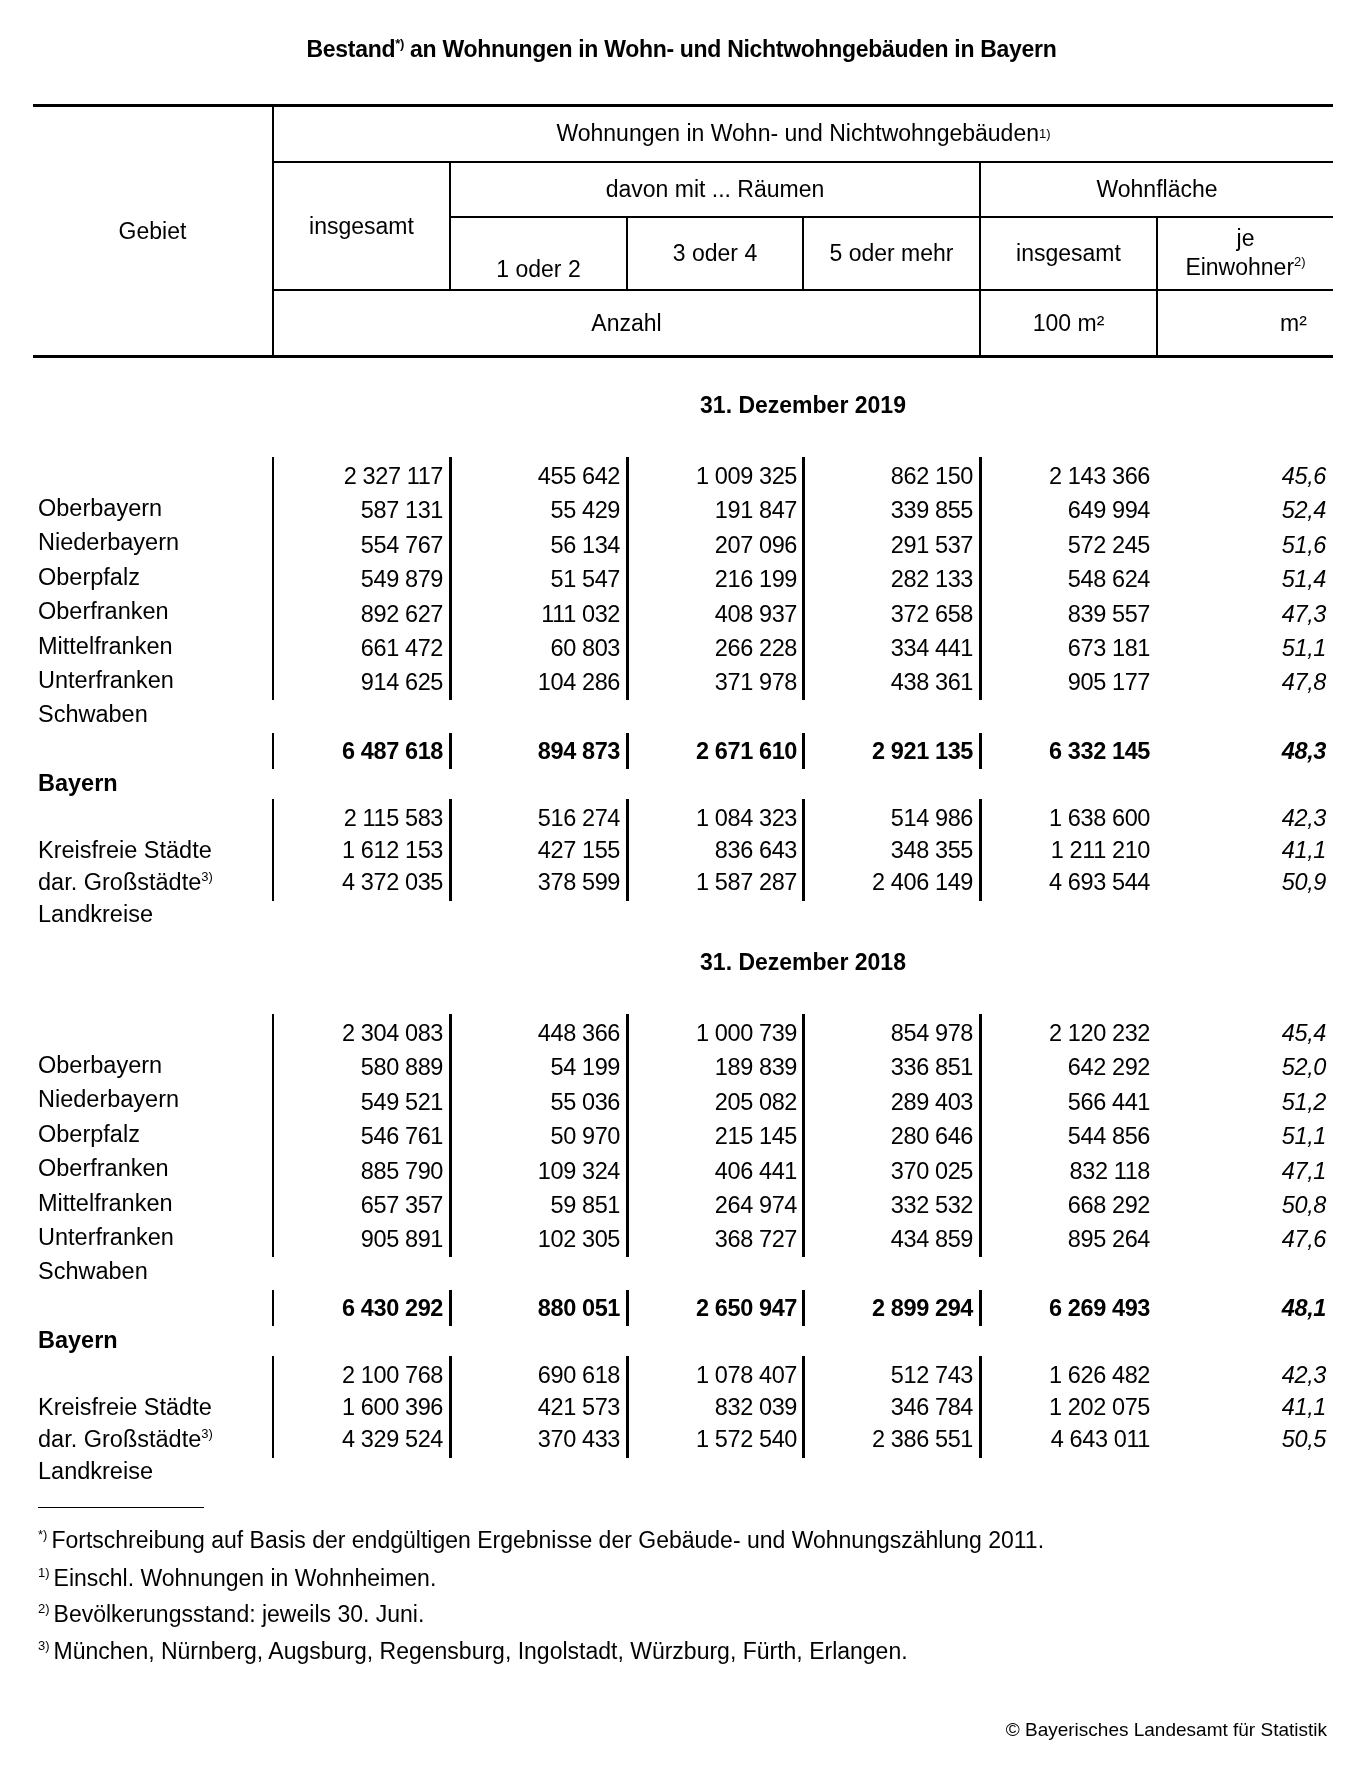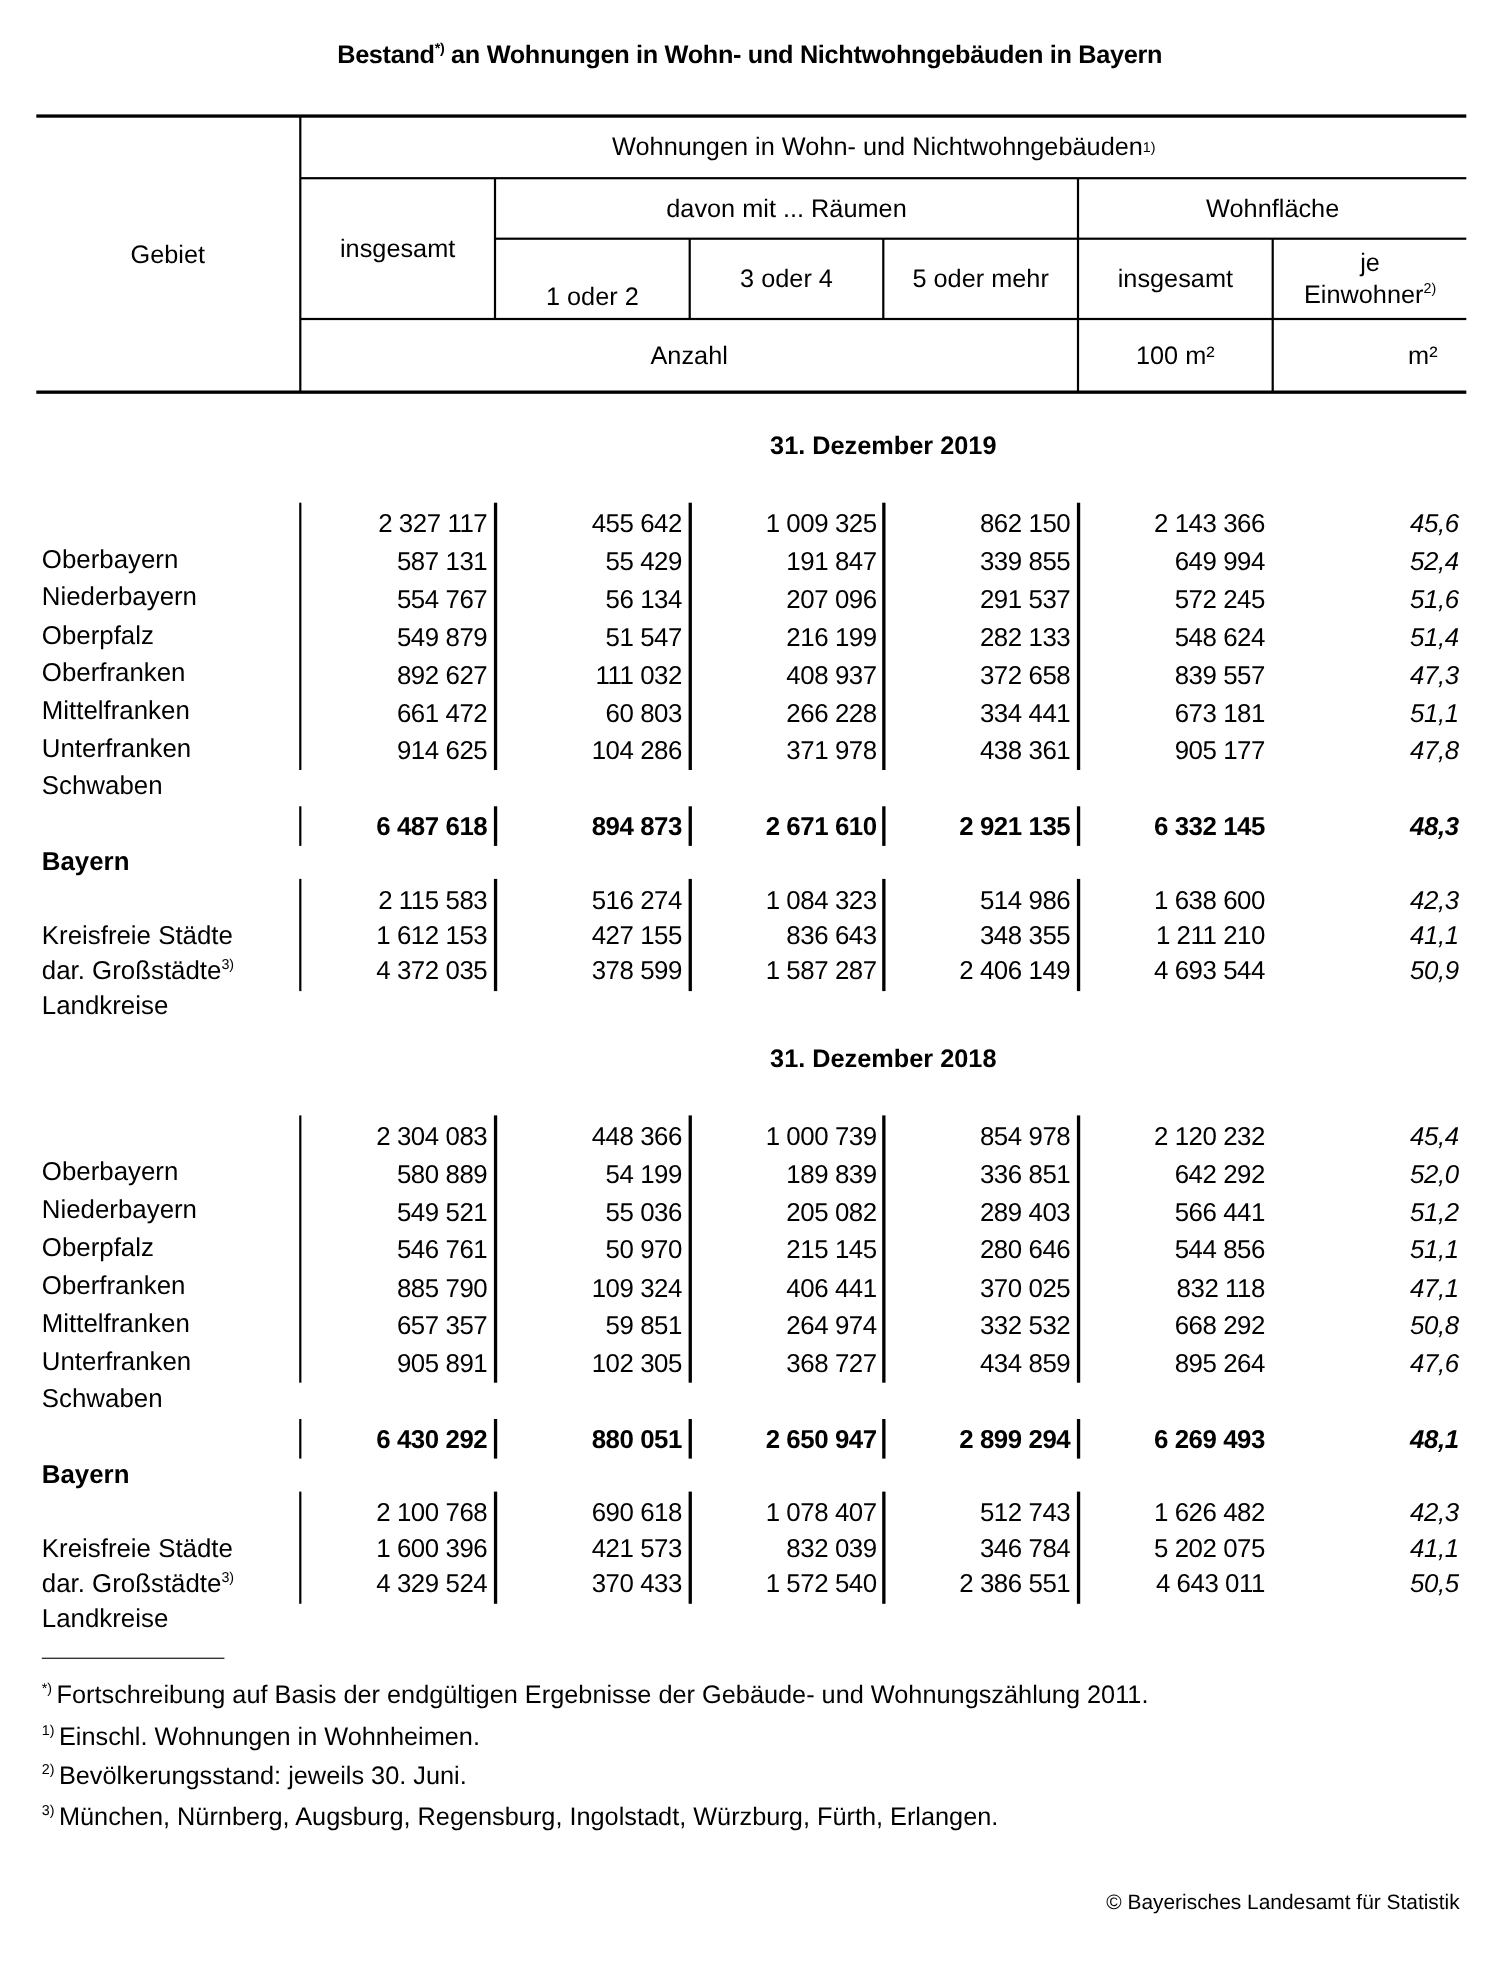--- a/index.html
+++ b/index.html
@@ -287,21 +287,21 @@
       <span class="num c4">512 743</span>
       <span class="num c5">1 626 482</span>
       <span class="num c6 it">42,3</span>
     </div>
     <div class="row" style="top: 1389.8px;">
       <span class="label"><span>dar. Großstädte</span><sup>3)</sup></span>
       <span class="num c1">1 600 396</span>
       <span class="num c2">421 573</span>
       <span class="num c3">832 039</span>
       <span class="num c4">346 784</span>
-      <span class="num c5">5 202 075</span>
+      <span class="num c5">1 202 075</span>
       <span class="num c6 it">41,1</span>
     </div>
     <div class="row" style="top: 1421.8px;">
       <span class="label"><span>Landkreise</span><sup></sup></span>
       <span class="num c1">4 329 524</span>
       <span class="num c2">370 433</span>
       <span class="num c3">1 572 540</span>
       <span class="num c4">2 386 551</span>
       <span class="num c5">4 643 011</span>
       <span class="num c6 it">50,5</span>

